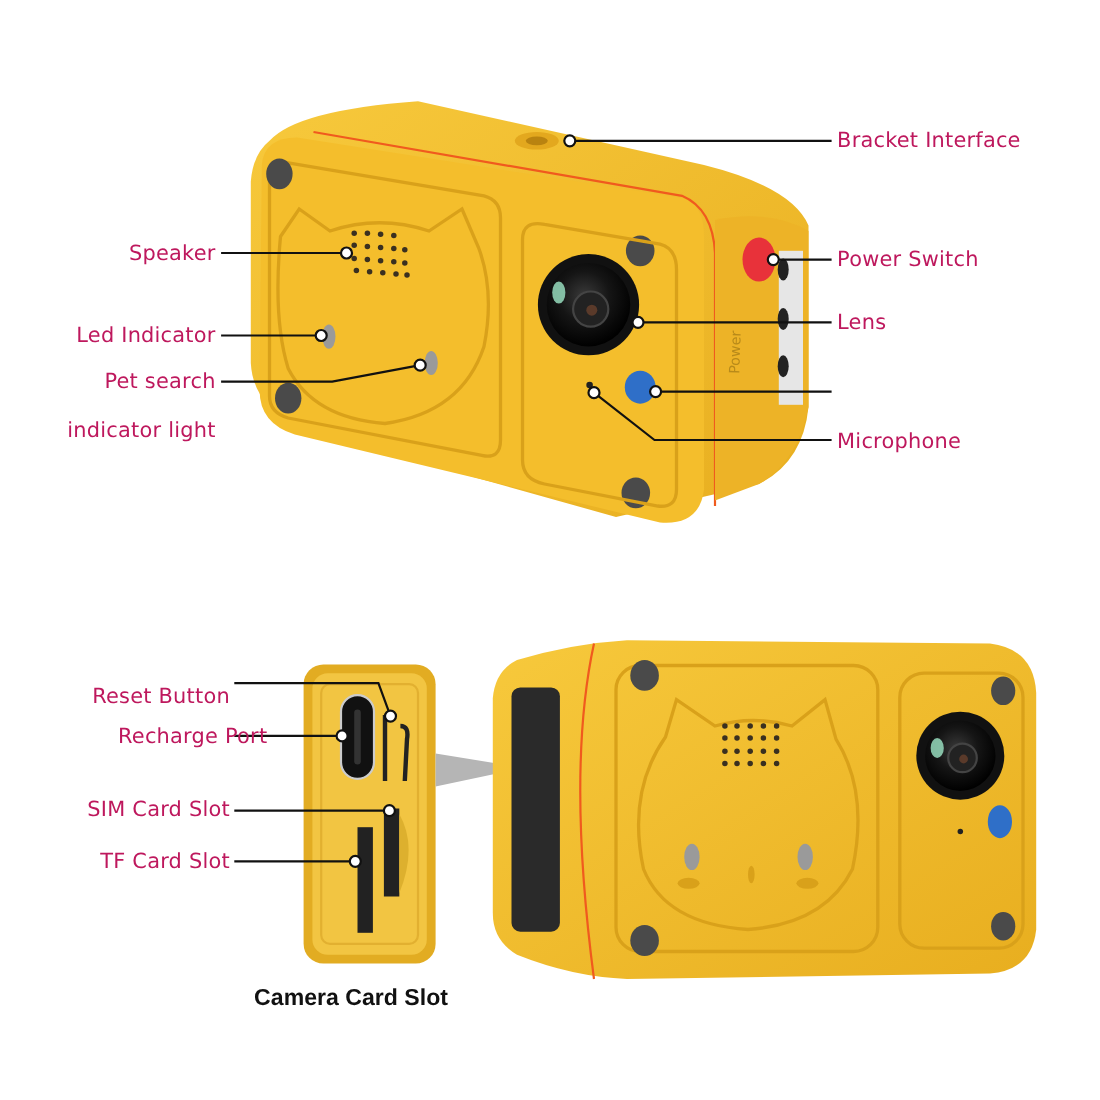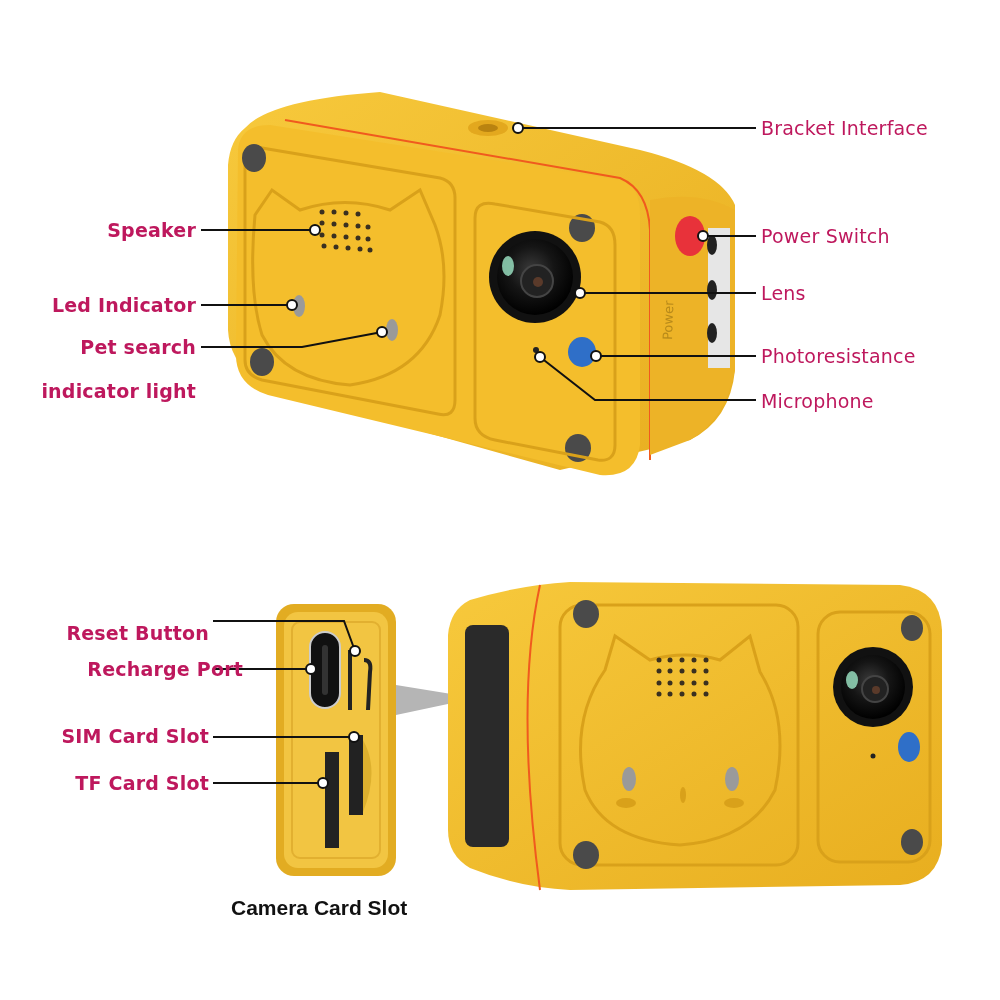--- a/index.html
+++ b/index.html
@@ -1,19 +1,19 @@
 <!DOCTYPE html>
 <html><head>
 <meta charset="utf-8">
 <style>
   html, body { margin:0; padding:0; background:#ffffff; }
   body { width:1000px; height:1000px; position:relative; overflow:hidden; font-family:"DejaVu Sans", sans-serif; }
   .canvas { position:absolute; left:0; top:0; width:1000px; height:1000px; }
   .label { position:absolute; font-size:19px; color:#be185d; white-space:nowrap; line-height:24px; letter-spacing:0.2px; }
-  .label.right { text-align:right;font-weight:bold; }
+  .label.right { text-align:right; }
   .caption { position:absolute; font-family:Liberation Sans, sans-serif; font-weight:bold; font-size:21px; color:#111; white-space:nowrap; }
   svg { position:absolute; left:0; top:0; }
 </style>
 </head>
 <body>
 
 <div class="canvas">
 
   <svg width="1000" height="1000" viewBox="0 0 1000 1000">
     <defs>
@@ -198,21 +198,20 @@
       <ellipse cx="586" cy="614" rx="13" ry="14" fill="#4A4A4A"></ellipse>
       <ellipse cx="586" cy="855" rx="13" ry="14" fill="#4A4A4A"></ellipse>
       <ellipse cx="912" cy="628" rx="11" ry="13" fill="#4A4A4A"></ellipse>
       <ellipse cx="912" cy="842" rx="11" ry="13" fill="#4A4A4A"></ellipse>
     </g>
   </svg>
 
   <div class="label" style="left:761px; top:116px;">Bracket Interface</div>
   <div class="label" style="left:761px; top:224px;">Power Switch</div>
   <div class="label" style="left:761px; top:281px;">Lens</div>
-  <div class="label" style="left:761px; top:344px;">Photoresistance</div>
   <div class="label" style="left:761px; top:389px;">Microphone</div>
 
   <div class="label right" style="right:804px; top:218px;">Speaker</div>
   <div class="label right" style="right:804px; top:293px;">Led Indicator</div>
   <div class="label right" style="right:804px; top:335px;">Pet search</div>
   <div class="label right" style="right:804px; top:359px;margin-top:20px;">indicator light</div>
 
   <div class="label right" style="right:791px; top:609px;margin-top:12px;">Reset Button</div>
   <div class="label right" style="right:757px; top:657px;">Recharge Port</div>
   <div class="label right" style="right:791px; top:724px;">SIM Card Slot</div>

